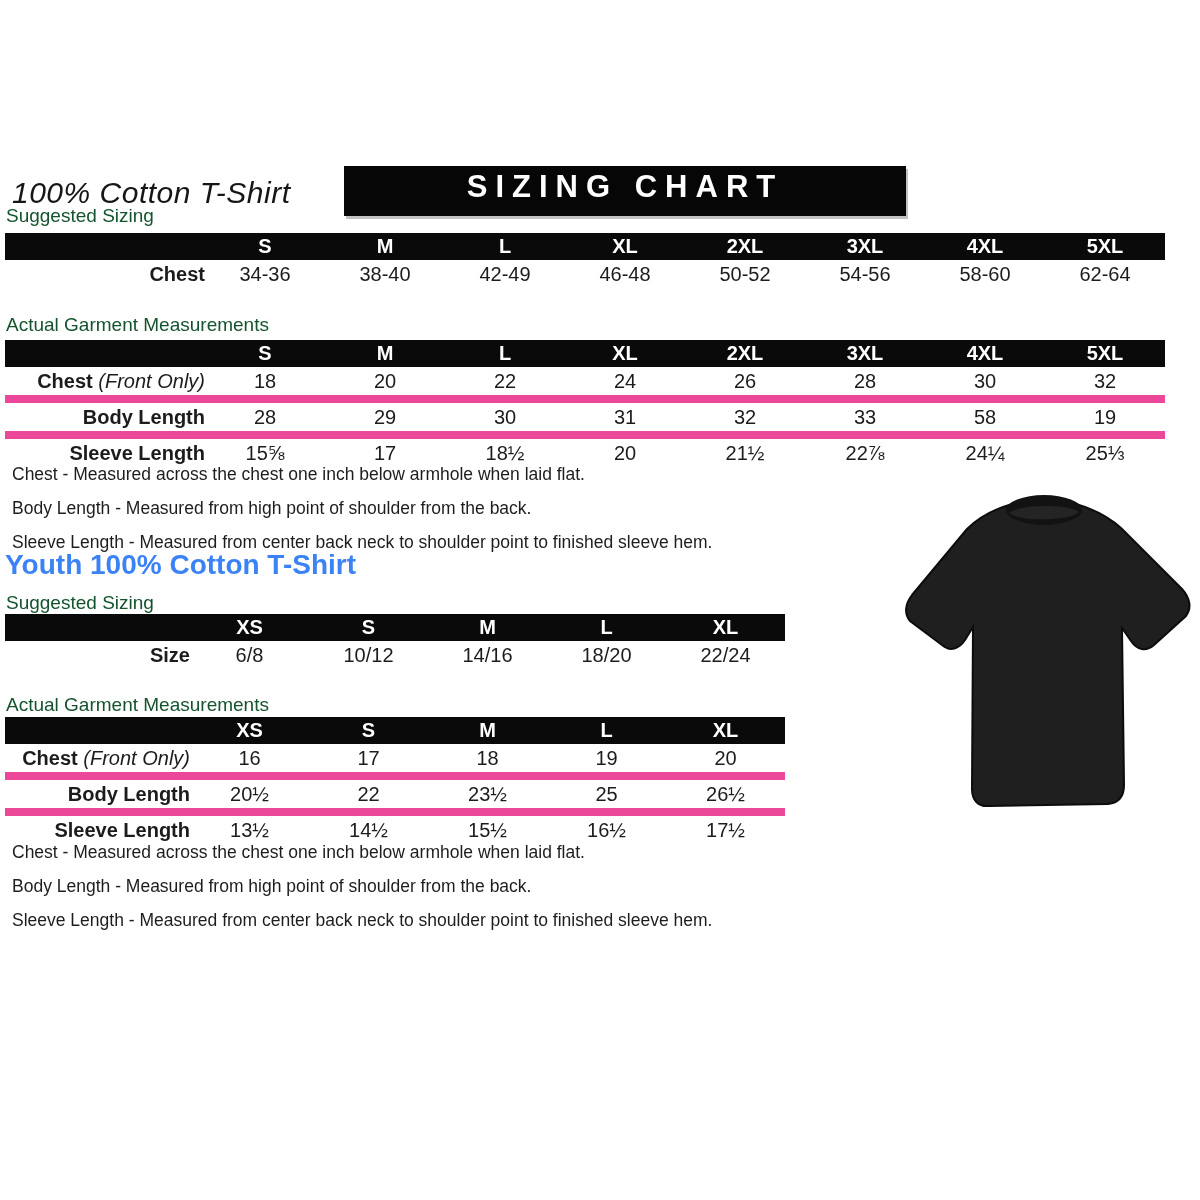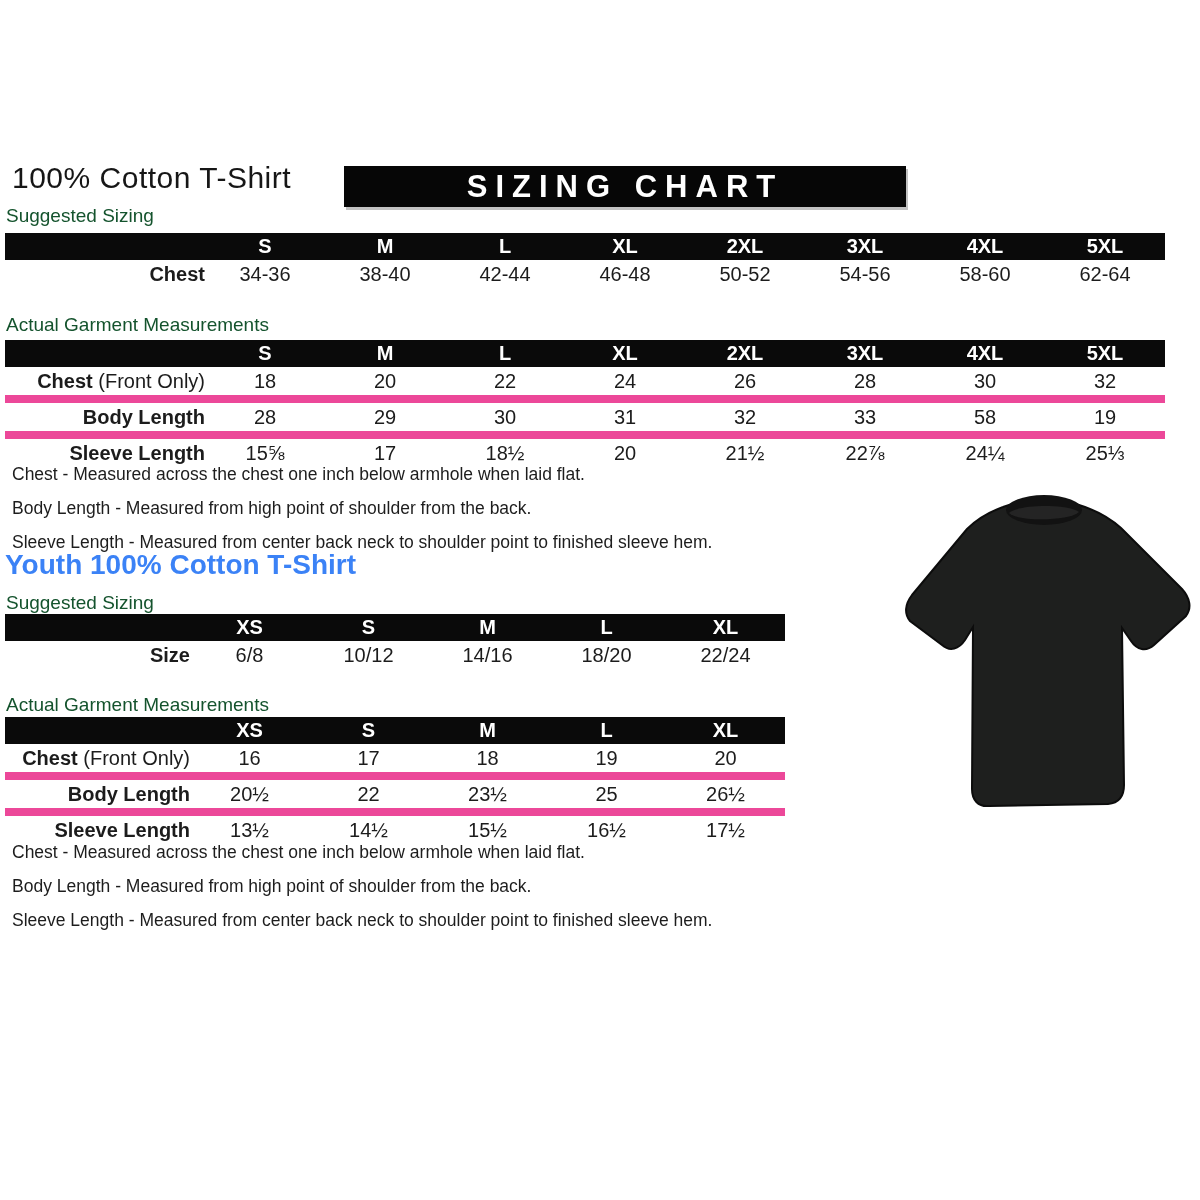--- a/index.html
+++ b/index.html
@@ -2,23 +2,23 @@
 <html><head>
 <meta charset="utf-8">
 <style>
   html,body{margin:0;padding:0;}
   body{
     width:1200px;height:1200px;background:#ffffff;
     font-family:"Liberation Sans", sans-serif;color:#111;
     position:relative;overflow:hidden;
   }
   .abs{position:absolute;}
-  .title{left:12px;top:161px;font-size:30px;letter-spacing:0.5px;color:#161616;}
+  .title{left:12px;top:176px;font-size:30px;letter-spacing:0.5px;color:#161616;font-style:italic;}
   .banner{
-    left:344px;top:166px;width:562px;height:41px;background:#060606;
+    left:344px;top:166px;width:562px;height:50px;background:#060606;
     color:#fff;font-weight:bold;font-size:31px;letter-spacing:8px;
     text-align:center;line-height:42px;box-shadow:2px 3px 0 rgba(120,120,120,.45);
   }
   .slabel{font-size:19px;color:#14532d;}
   .s1{left:6px;top:205px;}
   .s2{left:6px;top:592px;}
   .agm1{left:6px;top:314px;}
   .agm2{left:6px;top:694px;}
   .ytitle{left:5px;top:549px;font-size:28px;font-weight:bold;color:#3b82f6;}
 
@@ -31,21 +31,21 @@
   .thead,.trow{display:grid;align-items:center;}
   .adult .thead,.adult .trow{grid-template-columns:200px repeat(8,1fr);}
   .youth .thead,.youth .trow{grid-template-columns:185px repeat(5,1fr);}
   .thead{
     background:#0a0a0a;color:#fff;font-weight:bold;font-size:20px;height:27px;
   }
   .trow{height:28px;font-size:20px;color:#1c1c1c;}
   .tbody .trow + .trow{border-top:8px solid #ec4899;}
   .cell{text-align:center;}
   .lab{text-align:right;padding-left:10px;font-weight:bold;white-space:nowrap;}
-  .lab .sfx{font-weight:normal;}
+  .lab .sfx{font-weight:normal;font-style:italic;}
 
   .notes{left:12px;font-size:17.5px;color:#1d1d1d;}
   .n1{top:464px;}
   .n2{top:842px;}
   .note{margin-bottom:13px;white-space:nowrap;}
 
   .tee{left:893px;top:477px;}
 </style>
 </head>
 <body>
@@ -65,21 +65,21 @@
     <div class="cell">2XL</div>
     <div class="cell">3XL</div>
     <div class="cell">4XL</div>
     <div class="cell">5XL</div>
   </div>
   <div class="tbody">
     <div class="trow">
       <div class="cell lab">Chest</div>
       <div class="cell">34-36</div>
       <div class="cell">38-40</div>
-      <div class="cell">42-44</div>
+      <div class="cell">42-49</div>
       <div class="cell">46-48</div>
       <div class="cell">50-52</div>
       <div class="cell">54-56</div>
       <div class="cell">58-60</div>
       <div class="cell">62-64</div>
     </div>
   </div>
 </div>
 
 <div class="abs slabel agm1">Actual Garment Measurements</div>

